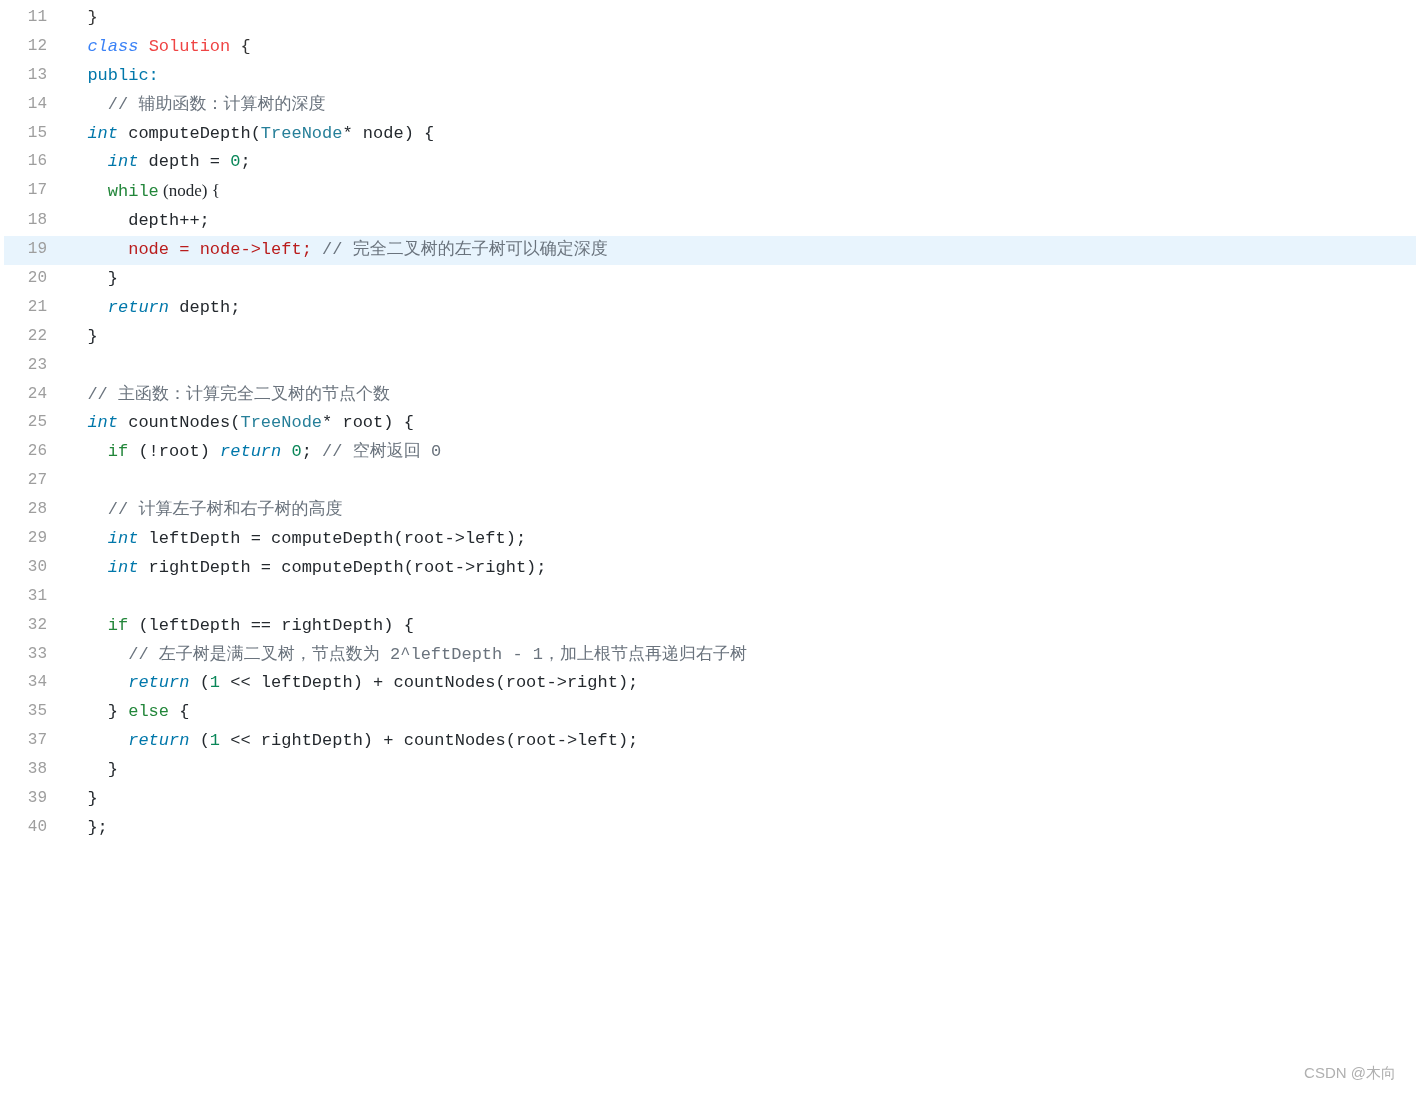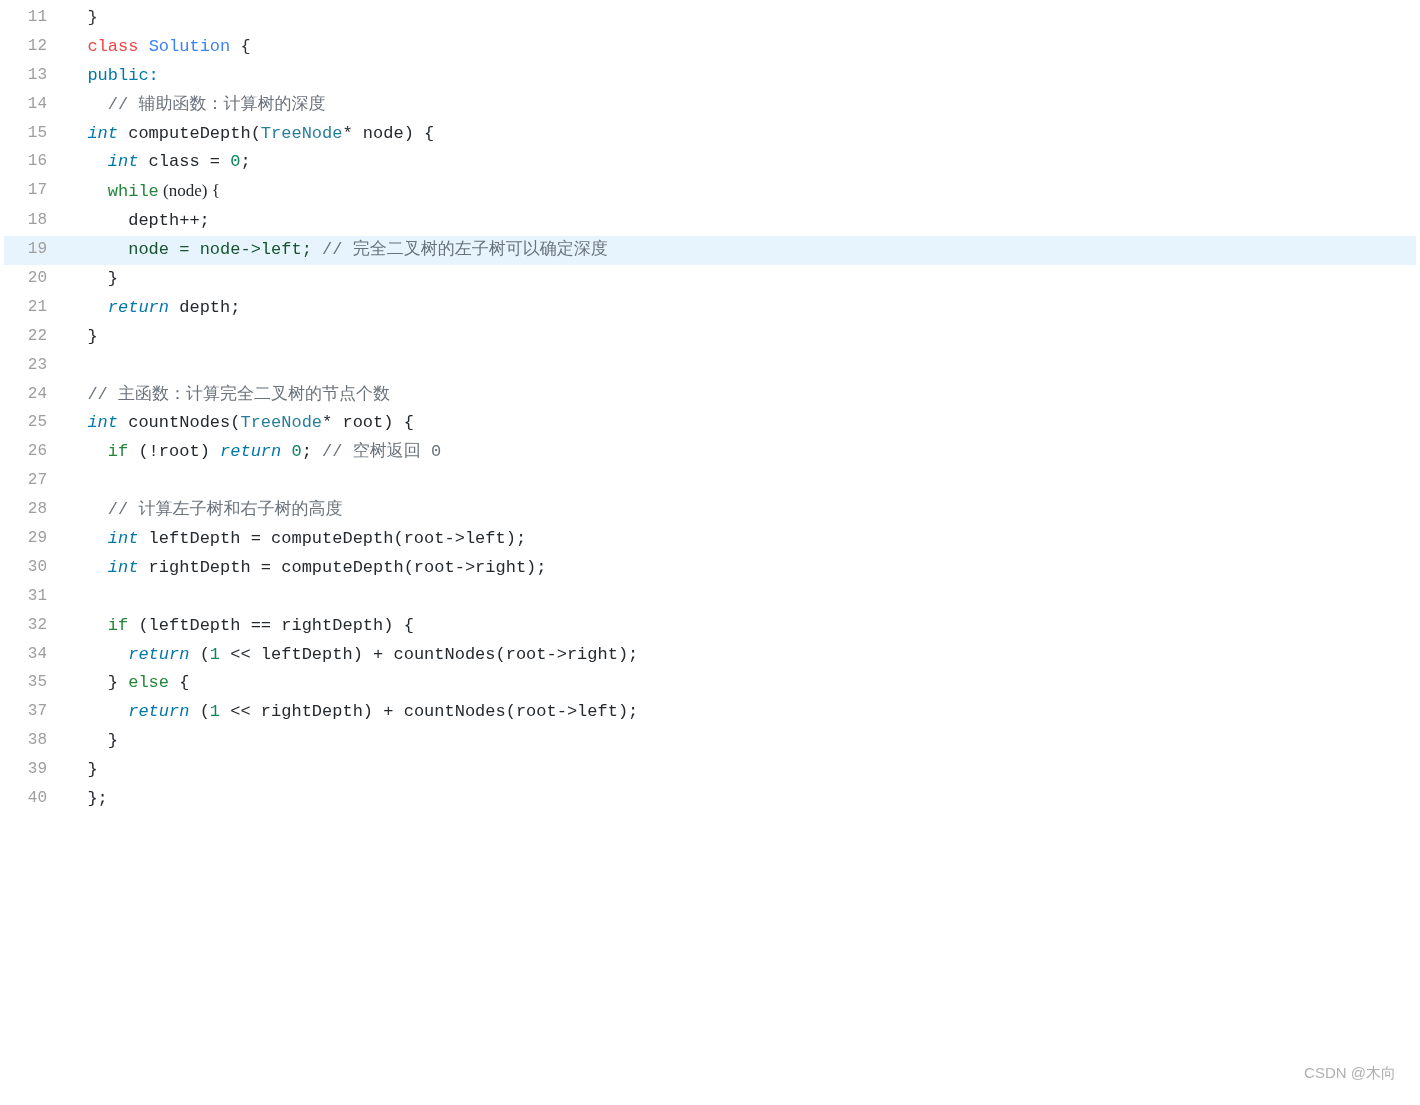--- a/index.html
+++ b/index.html
@@ -70,49 +70,49 @@
 
 <div class="code-container">
   <table class="code-table">
     <tbody id="code-body">
         <tr>
           <td class="line-num">11</td>
           <td class="line-content"><span style="color: rgb(36, 41, 46);">  </span><span style="color: rgb(51, 51, 51);">}</span></td>
         </tr>
         <tr>
           <td class="line-num">12</td>
-          <td class="line-content"><span style="color: #ef4444; ">  class </span><span style="color: #3b82f6;">Solution </span><span style="color: rgb(51, 51, 51);">{</span></td>
+          <td class="line-content"><span style="color: #3b82f6; font-style: italic;">  class </span><span style="color: #ef4444;">Solution </span><span style="color: rgb(51, 51, 51);">{</span></td>
         </tr>
         <tr>
           <td class="line-num">13</td>
           <td class="line-content"><span style="color: rgb(0, 119, 170);">  public:</span></td>
         </tr>
         <tr>
           <td class="line-num">14</td>
           <td class="line-content"><span style="color: rgb(36, 41, 46);">    </span><span style="color: rgb(106, 115, 125);">// 辅助函数：计算树的深度</span></td>
         </tr>
         <tr>
           <td class="line-num">15</td>
           <td class="line-content"><span style="color: rgb(36, 41, 46);">  </span><span style="color: rgb(0, 119, 170); font-style: italic;">int</span><span style="color: rgb(36, 41, 46);"> computeDepth(</span><span style="color: rgb(38, 127, 153);">TreeNode</span><span style="color: rgb(36, 41, 46);">* node) {</span></td>
         </tr>
         <tr>
           <td class="line-num">16</td>
-          <td class="line-content"><span style="color: rgb(36, 41, 46);">    </span><span style="color: rgb(0, 119, 170); font-style: italic;">int</span><span style="color: rgb(36, 41, 46);"> class = </span><span style="color: rgb(9, 134, 88);">0</span><span style="color: rgb(36, 41, 46);">;</span></td>
+          <td class="line-content"><span style="color: rgb(36, 41, 46);">    </span><span style="color: rgb(0, 119, 170); font-style: italic;">int</span><span style="color: rgb(36, 41, 46);"> depth = </span><span style="color: rgb(9, 134, 88);">0</span><span style="color: rgb(36, 41, 46);">;</span></td>
         </tr>
         <tr>
           <td class="line-num">17</td>
           <td class="line-content"><span style="color: rgb(36, 41, 46);">    </span><span style="color: rgb(34, 134, 58);">while</span><span style="color: rgb(36, 41, 46); font-family: Liberation Serif, serif;"> (node) {</span></td>
         </tr>
         <tr>
           <td class="line-num">18</td>
           <td class="line-content"><span style="color: rgb(36, 41, 46);">      depth++;</span></td>
         </tr>
         <tr style="background: rgb(232, 244, 253);">
           <td class="line-num">19</td>
-          <td class="line-content"><span style="color: rgb(36, 41, 46);">      </span><span style="color: #14532d;">node = node-&gt;left; </span><span style="color: rgb(106, 115, 125);">// 完全二叉树的左子树可以确定深度</span></td>
+          <td class="line-content"><span style="color: rgb(36, 41, 46);">      </span><span style="color: #b91c1c;">node = node-&gt;left; </span><span style="color: rgb(106, 115, 125);">// 完全二叉树的左子树可以确定深度</span></td>
         </tr>
         <tr>
           <td class="line-num">20</td>
           <td class="line-content"><span style="color: rgb(36, 41, 46);">    }</span></td>
         </tr>
         <tr>
           <td class="line-num">21</td>
           <td class="line-content"><span style="color: rgb(36, 41, 46);">    </span><span style="color: rgb(0, 119, 170); font-style: italic;">return</span><span style="color: rgb(36, 41, 46);"> depth;</span></td>
         </tr>
         <tr>
@@ -153,20 +153,24 @@
         </tr>
         <tr>
           <td class="line-num">31</td>
           <td class="line-content">&nbsp;</td>
         </tr>
         <tr>
           <td class="line-num">32</td>
           <td class="line-content"><span style="color: rgb(36, 41, 46);">    </span><span style="color: rgb(34, 134, 58);">if</span><span style="color: rgb(36, 41, 46);"> (leftDepth == rightDepth) {</span></td>
         </tr>
         <tr>
+          <td class="line-num">33</td>
+          <td class="line-content"><span style="color: rgb(36, 41, 46);">      </span><span style="color: rgb(106, 115, 125);">// 左子树是满二叉树，节点数为 2^leftDepth - 1，加上根节点再递归右子树</span></td>
+        </tr>
+        <tr>
           <td class="line-num">34</td>
           <td class="line-content"><span style="color: rgb(36, 41, 46);">      </span><span style="color: rgb(0, 119, 170); font-style: italic;">return</span><span style="color: rgb(36, 41, 46);"> (</span><span style="color: rgb(9, 134, 88);">1</span><span style="color: rgb(36, 41, 46);"> &lt;&lt; leftDepth) + countNodes(root-&gt;right);</span></td>
         </tr>
         <tr>
           <td class="line-num">35</td>
           <td class="line-content"><span style="color: rgb(36, 41, 46);">    } </span><span style="color: rgb(34, 134, 58);">else</span><span style="color: rgb(36, 41, 46);"> {</span></td>
         </tr>
         <tr>
           <td class="line-num">37</td>
           <td class="line-content"><span style="color: rgb(36, 41, 46);">      </span><span style="color: rgb(0, 119, 170); font-style: italic;">return</span><span style="color: rgb(36, 41, 46);"> (</span><span style="color: rgb(9, 134, 88);">1</span><span style="color: rgb(36, 41, 46);"> &lt;&lt; rightDepth) + countNodes(root-&gt;left);</span></td>

